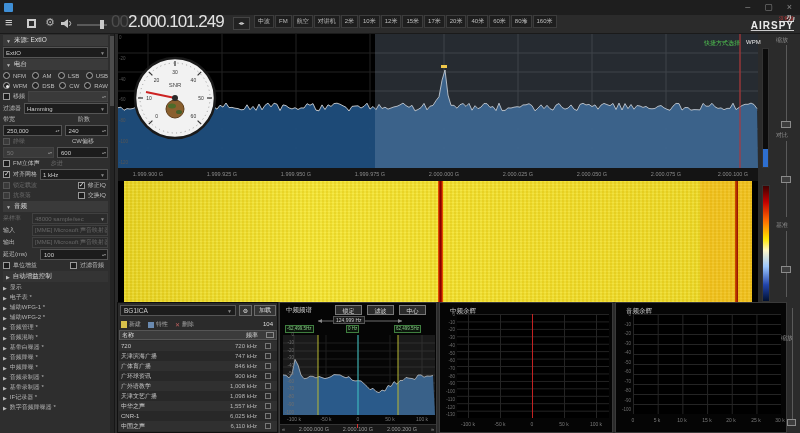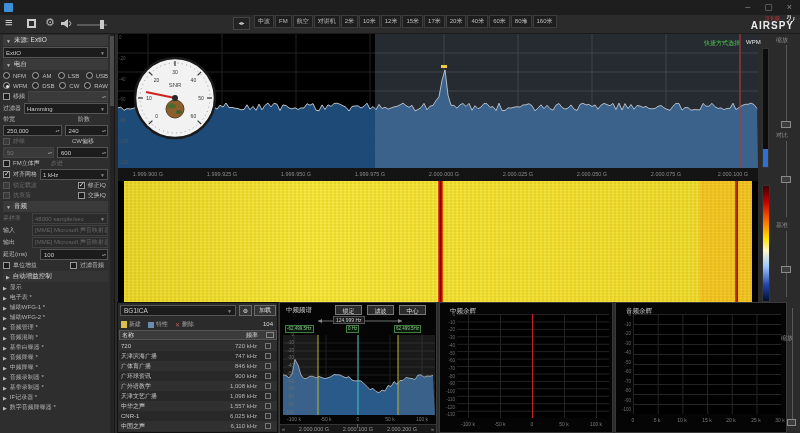--- a/index.html
+++ b/index.html
@@ -72,21 +72,21 @@
   .freqbar{position:absolute;background:#181818;border-top:1px solid #333;display:flex;align-items:center;justify-content:space-between;font-size:5.5px;color:#9a9a9a;padding:0 2px;}
   .combo{position:absolute;height:11px;background:#1c1c1c;border:1px solid #555;color:#ccc;display:flex;align-items:center;font-size:6.5px;padding:0 3px;}
   .combo .c{margin-left:auto;color:#888;font-size:5px;}
   .smbtn{position:absolute;height:11px;background:#343434;border:1px solid #6a6a6a;color:#ddd;font-size:6px;text-align:center;}
   .fmtool{position:absolute;display:flex;gap:7px;align-items:center;font-size:6px;color:#a8a8a8;}
   .fmhdr{position:absolute;height:10px;background:#3b3b3b;border:1px solid #555;display:flex;align-items:center;font-size:6px;color:#ddd;}
   .frow{position:absolute;height:10px;display:flex;align-items:center;font-size:6px;color:#c8c8c8;}
   .frow .nm{width:96px;overflow:hidden;white-space:nowrap;padding-left:2px;}
   .frow .fq{width:42px;text-align:right;color:#b5b5b5;}
   .frow .cb{width:6px;height:6px;border:1px solid #777;background:#2c2c2c;margin-left:8px;}
-  .logo{position:absolute;right:6px;top:16px;text-align:center;}
+  .logo{position:absolute;right:6px;top:16px;text-align:right;text-decoration:underline;}
   .logo .tag{font-size:5px;color:#d03a3a;line-height:5px;}
   .logo .brand{font-size:10px;font-weight:bold;color:#ececec;letter-spacing:1px;line-height:10px;}
 </style>
 </head>
 <body>
 
 <div class="app">
 
   <div class="titlebar">
     <span class="appicon"></span>
@@ -100,20 +100,21 @@
   <div class="toolbar">
     <span class="tbtn" style="left:5px;top:0px;font-size:13px;line-height:15px;">≡</span>
     <span class="tbtn" style="left:27px;top:4px;width:9px;height:9px;border:2px solid #ccc;display:inline-block;"></span>
     <span class="tbtn" style="left:45px;top:1px;font-size:11px;color:#b5b5b5;">⚙</span>
     <svg class="abs" style="left:60px;top:3px;" width="13" height="11">
       <polygon points="1,4 4,4 8,1 8,10 4,7 1,7" fill="#c5c5c5"></polygon>
       <path d="M9.5,3 Q12,5.5 9.5,8" stroke="#c5c5c5" fill="none" stroke-width="1"></path>
     </svg>
     <div class="abs" style="left:77px;top:9px;width:30px;height:2px;background:#5a5a5a;"></div>
     <div class="abs" style="left:100px;top:5px;width:4px;height:9px;background:#c9c9c9;"></div>
+    <div class="freq"><span class="dim">00</span><span>2.000.101.249</span></div>
     <span class="tbtn" style="left:233px;top:2px;width:17px;height:13px;background:#222;border:1px solid #444;font-size:6px;text-align:center;line-height:11px;">◂▸</span>
     <div class="bands">
       <button class="band">中波</button>
       <button class="band">FM</button>
       <button class="band">航空</button>
       <button class="band">对讲机</button>
       <button class="band">2米</button>
       <button class="band">10米</button>
       <button class="band">12米</button>
       <button class="band">15米</button>

